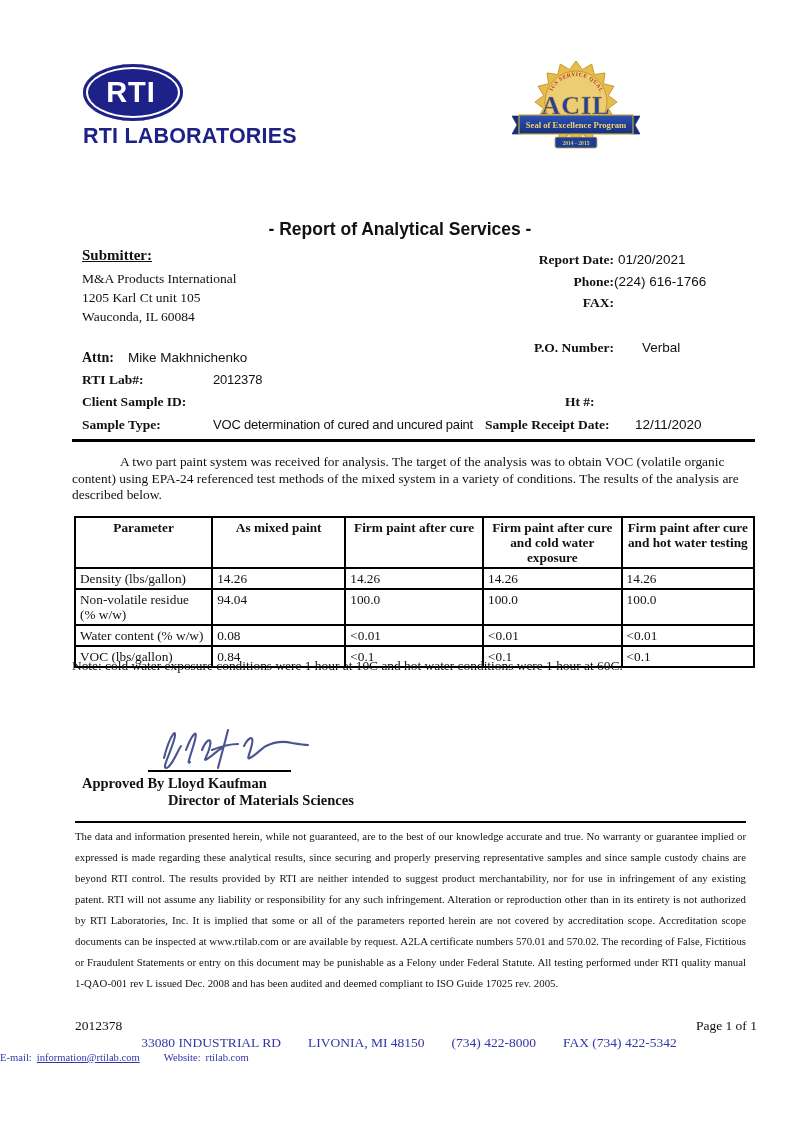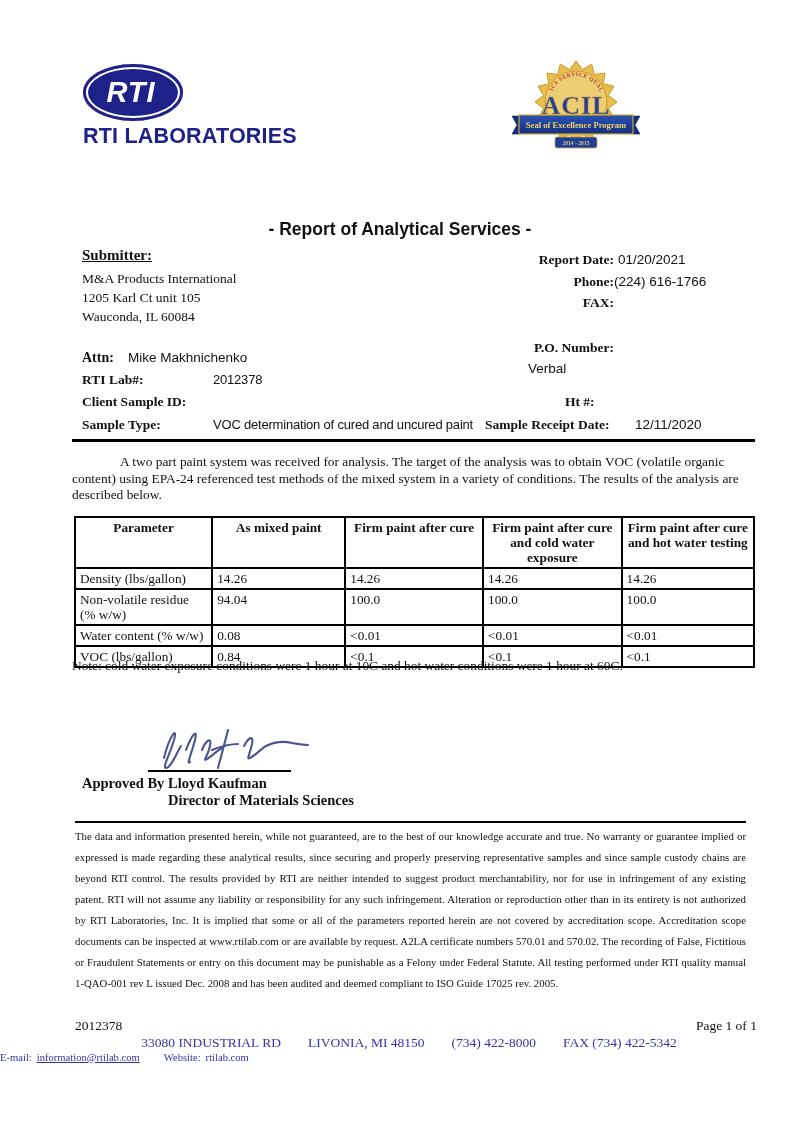--- a/index.html
+++ b/index.html
@@ -6,21 +6,21 @@
   html,body { background:#ffffff; }
   body { font-family:"Liberation Serif","DejaVu Serif",serif; color:#111; }
   .page { position:relative; width:800px; height:1139px; margin:0 auto; background:#fff; overflow:hidden; }
 
   
   .logo { position:absolute; left:83px; top:64px; width:212px; }
   .logo-ellipse { width:100px; height:57px; background:#1e2188; border-radius:50%;
     box-shadow: inset 0 0 0 3px #1e2188, inset 0 0 0 5px #ffffff;
     display:flex; align-items:center; justify-content:center; }
   .logo-monogram { color:#fff; font-family:"Liberation Sans","DejaVu Sans",sans-serif;
-    font-weight:bold; font-style:italic; font-size:29px; letter-spacing:1px; padding-right:4px; }
+    font-weight:bold; font-size:29px; letter-spacing:1px; padding-right:4px; }
   .logo-name { margin-top:3px; color:#1e2188; font-family:"Liberation Sans","DejaVu Sans",sans-serif;
     font-weight:bold; font-size:21.5px; letter-spacing:0.2px; white-space:nowrap; }
 
   
   .seal { position:absolute; left:512px; top:56px; }
 
   
   .title { position:absolute; top:219px; left:0; width:100%; text-align:center;
     font-family:"Liberation Sans","DejaVu Sans",sans-serif; font-weight:bold; font-size:17.5px; }
 
@@ -30,21 +30,21 @@
   .addr { font-size:13.5px; line-height:19px; }
   .attn-row { margin-top:24px; display:flex; }
   .attn-label { font-weight:bold; font-size:14px; width:46px; }
   .attn-name { font-family:"Liberation Sans","DejaVu Sans",sans-serif; font-size:13.5px; }
 
   .info-right { position:absolute; left:500px; top:249px; width:260px; }
   .ir-row { display:flex; line-height:21.5px; }
   .ir-label { width:114px; text-align:right; font-weight:bold; font-size:13.5px; }
   .ir-value { font-family:"Liberation Sans","DejaVu Sans",sans-serif; font-size:13.5px; }
   .pad4 { padding-left:4px; } .pad28 { padding-left:28px; }
-  .po-row { margin-top:23px;flex-direction:column; }
+  .po-row { margin-top:23px; }
 
   
   .sample-info { position:absolute; left:82px; top:372px; width:680px; }
   .si-row { position:relative; height:22.4px; display:flex; }
   .si-label { width:131px; font-weight:bold; font-size:13.5px; }
   .si-value { font-family:"Liberation Sans","DejaVu Sans",sans-serif; font-size:13px; letter-spacing:-0.2px; white-space:nowrap; }
   .si-value.bold { font-weight:bold; font-size:13.5px; }
   .ht-label { position:absolute; left:483px; top:0; font-weight:bold; font-size:13.5px; }
   .receipt-label { position:absolute; left:403px; top:0; font-weight:bold; font-size:13.5px; }
   .receipt-date { position:absolute; left:553px; top:0; font-family:"Liberation Sans","DejaVu Sans",sans-serif; font-size:13.5px; }

